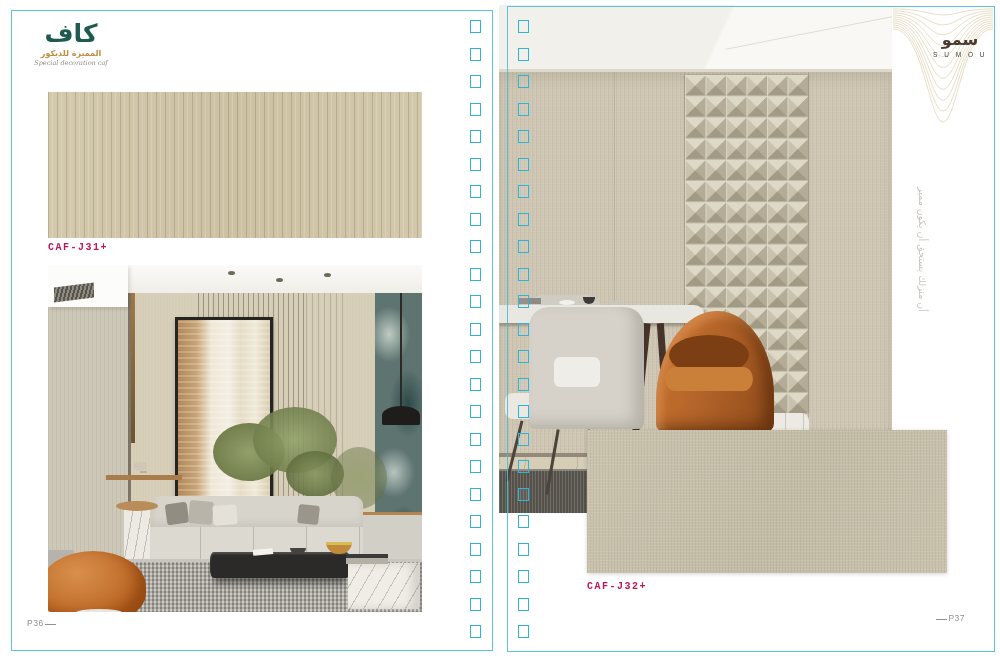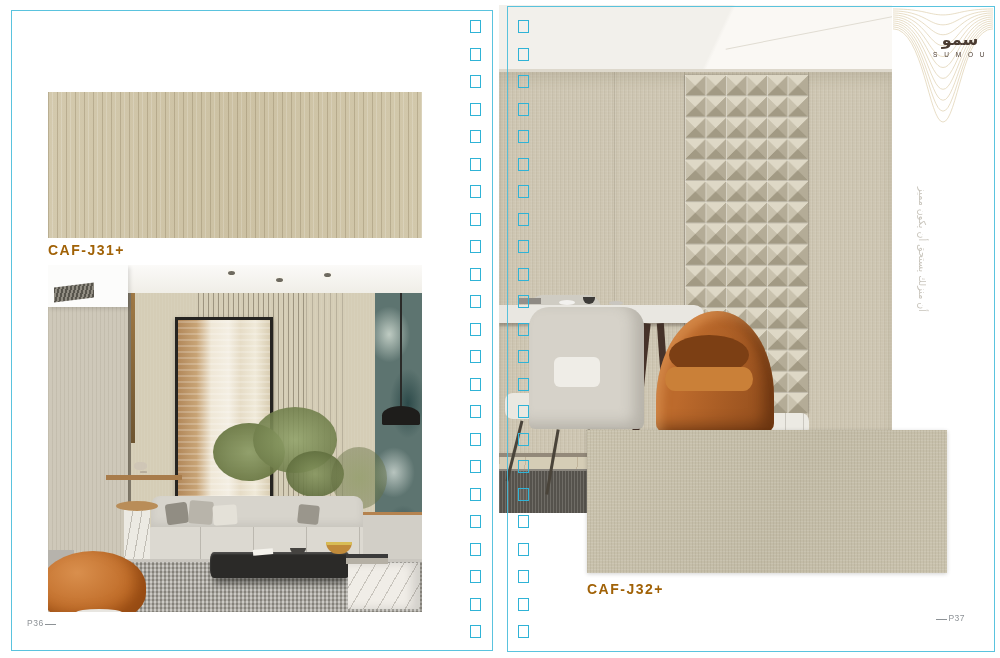--- a/index.html
+++ b/index.html
@@ -30,22 +30,22 @@
       repeating-linear-gradient(90deg, rgba(120,104,72,.28) 0 1px, rgba(0,0,0,0) 1px 4px,
         rgba(255,255,255,.18) 4px 5px, rgba(0,0,0,0) 5px 9px),
       linear-gradient(90deg,#d3c9ad,#ccc1a3 50%,#d2c8ab);}
   .swatch-j32{left:587px;top:430px;width:360px;height:143px;
     background-color:#c6bfaa;
     background-image:
       repeating-linear-gradient(90deg, rgba(110,100,75,.10) 0 1px, rgba(0,0,0,0) 1px 3px),
       repeating-linear-gradient(0deg, rgba(255,255,255,.10) 0 1px, rgba(0,0,0,0) 1px 3px),
       linear-gradient(115deg,#cac3ae,#c2bba6 55%,#c9c2ad);
     box-shadow:0 1px 4px rgba(0,0,0,.18);}
-  .swatch-label{position:absolute;font-family:Liberation Sans, sans-serif;font-weight:bold;
-    font-size:14px;letter-spacing:1.5px;color:#a16207;}
+  .swatch-label{position:absolute;font-family:Liberation Mono, monospace;font-weight:bold;
+    font-size:10px;letter-spacing:1.5px;color:#be185d;}
   .label-j31{left:48px;top:242px;}
   .label-j32{left:587px;top:581px;}
 
   
   .page-num{position:absolute;font-size:8.5px;color:#8d9296;letter-spacing:.5px;}
   .pn-left{left:27px;top:618px;}
   .pn-right{left:895px;top:613px;width:70px;text-align:right;}
   .pn-dash{display:inline-block;width:11px;border-bottom:1.3px solid #8d9296;vertical-align:1px;margin:0 1px;}
 
   
@@ -185,20 +185,25 @@
   .v-tagline{left:822px;top:244px;width:200px;text-align:center;transform:rotate(90deg);
     font-family:"DejaVu Sans",sans-serif;font-size:9.5px;color:#c7c3ba;letter-spacing:.5px;}
 </style>
 </head>
 <body>
 
 <div class="spread">
 
   <div class="frame frame-left"></div>
 
+  <div class="abs kaf-logo">
+    <div class="kaf-ar">كاف</div>
+    <div class="kaf-sub-ar">المميزة للديكور</div>
+    <div class="kaf-sub-en">Special decoration caf</div>
+  </div>
 
   <div class="swatch swatch-j31"></div>
   <div class="swatch-label label-j31">CAF-J31+</div>
 
   <div class="photo photo-living">
     <div class="lv-ceiling"></div>
     <div class="lv-light" style="left:180px;top:6px;"></div>
     <div class="lv-light" style="left:228px;top:13px;"></div>
     <div class="lv-light" style="left:276px;top:8px;"></div>
     <div class="lv-wall"></div>

